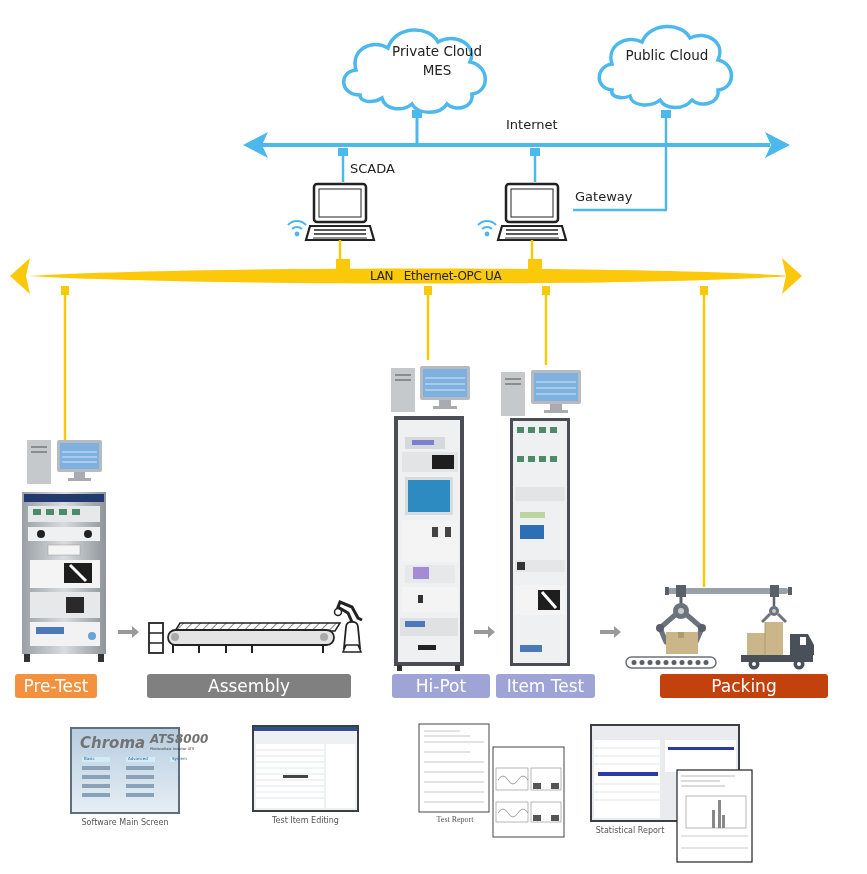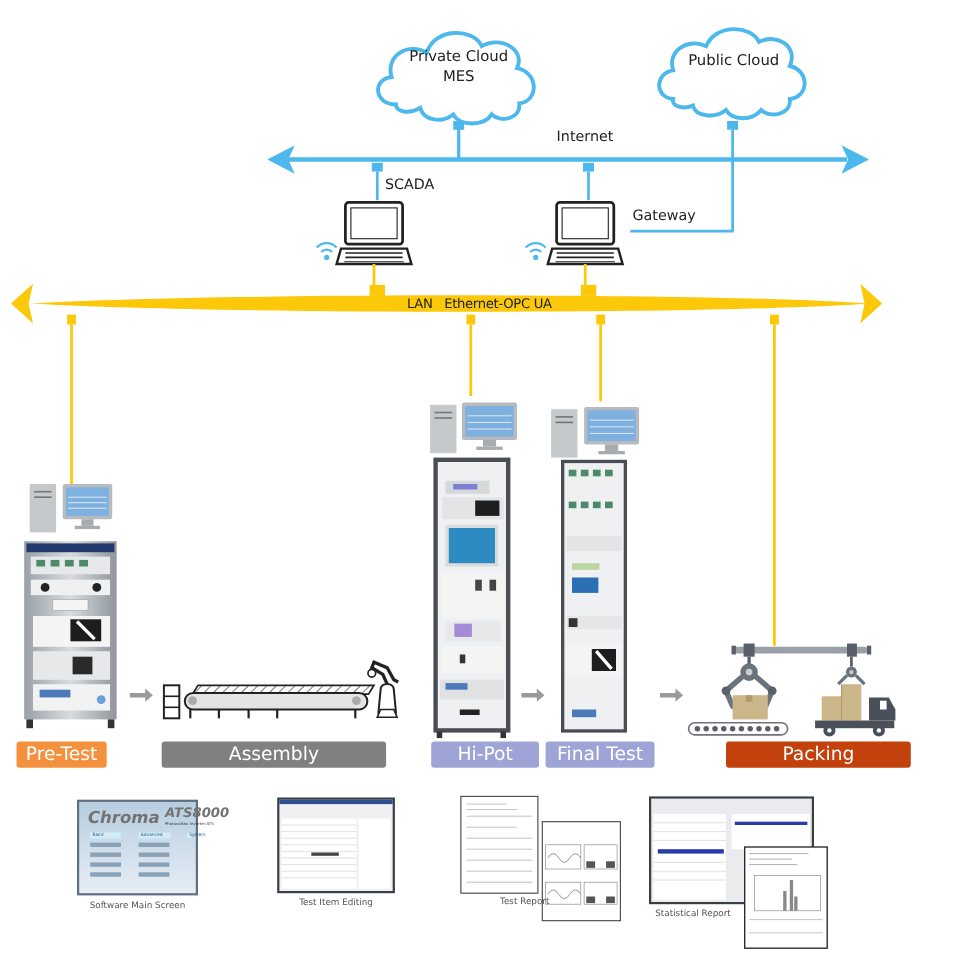--- a/index.html
+++ b/index.html
@@ -405,42 +405,42 @@
         <rect x="718" y="800" width="3" height="28"></rect>
         <rect x="722" y="815" width="3" height="13"></rect>
       </g>
     <g stroke="#aaa" stroke-width="0.6">
         <line x1="681" y1="836" x2="748" y2="836"></line>
         <line x1="681" y1="848" x2="748" y2="848"></line>
       </g>
   </g>
 </svg>
 
-<div class="cloud-text" style="left:358px;top:42px;width:118px;">
+<div class="cloud-text" style="left:358px;top:42px;width:118px;padding-left:20px;">
   <div>Private Cloud</div>
   <div>MES</div>
 </div>
 <div class="cloud-text" style="left:612px;top:46px;width:110px;">
   <div>Public Cloud</div>
 </div>
 
 <div class="lbl" style="left:506px;top:117px;">Internet</div>
 <div class="lbl" style="left:350px;top:161px;">SCADA</div>
 <div class="lbl" style="left:575px;top:189px;">Gateway</div>
 <div class="lbl" style="left:370px;top:269px;font-size:12px;letter-spacing:-0.3px;white-space:pre;">LAN   Ethernet-OPC UA</div>
 
 <div class="stage" style="left:15px;top:674px;width:82px;background:#f3913f;">Pre-Test</div>
 <div class="stage" style="left:147px;top:674px;width:204px;background:#808080;">Assembly</div>
 <div class="stage" style="left:376px;top:674px;width:98px;background:#9ea5d6;margin-left:16px;">Hi-Pot</div>
-<div class="stage" style="left:496px;top:674px;width:99px;background:#9ea5d6;">Final Test</div>
+<div class="stage" style="left:496px;top:674px;width:99px;background:#9ea5d6;">Item Test</div>
 <div class="stage" style="left:660px;top:674px;width:168px;background:#c2410c;">Packing</div>
 
 <div style="position:absolute;left:80px;top:734px;font-size:15px;font-style:italic;font-weight:bold;color:#737373;">Chroma</div>
 <div style="position:absolute;left:150px;top:732px;font-size:12px;font-style:italic;font-weight:bold;color:#737373;">ATS8000</div>
 <div style="position:absolute;left:150px;top:747px;font-size:3.5px;color:#333;">Photovoltaic Inverter ATS</div>
 <div style="position:absolute;left:84px;top:756px;font-size:4px;color:#2a5e8f;">Basic</div>
 <div style="position:absolute;left:128px;top:756px;font-size:4px;color:#2a5e8f;">Advanced</div>
 <div style="position:absolute;left:172px;top:756px;font-size:4px;color:#2a5e8f;">System</div>
 
 <div class="caption" style="left:70px;top:818px;width:110px;">Software Main Screen</div>
 <div class="caption" style="left:252px;top:816px;width:107px;">Test Item Editing</div>
-<div class="caption" style="left:447px;top:815px;width:60px;">Test Report</div>
+<div class="caption" style="left:425px;top:815px;width:60px;font-family:Liberation Serif, serif;">Test Report</div>
 <div class="caption" style="left:590px;top:826px;width:80px;">Statistical Report</div>
 
 </body></html>

